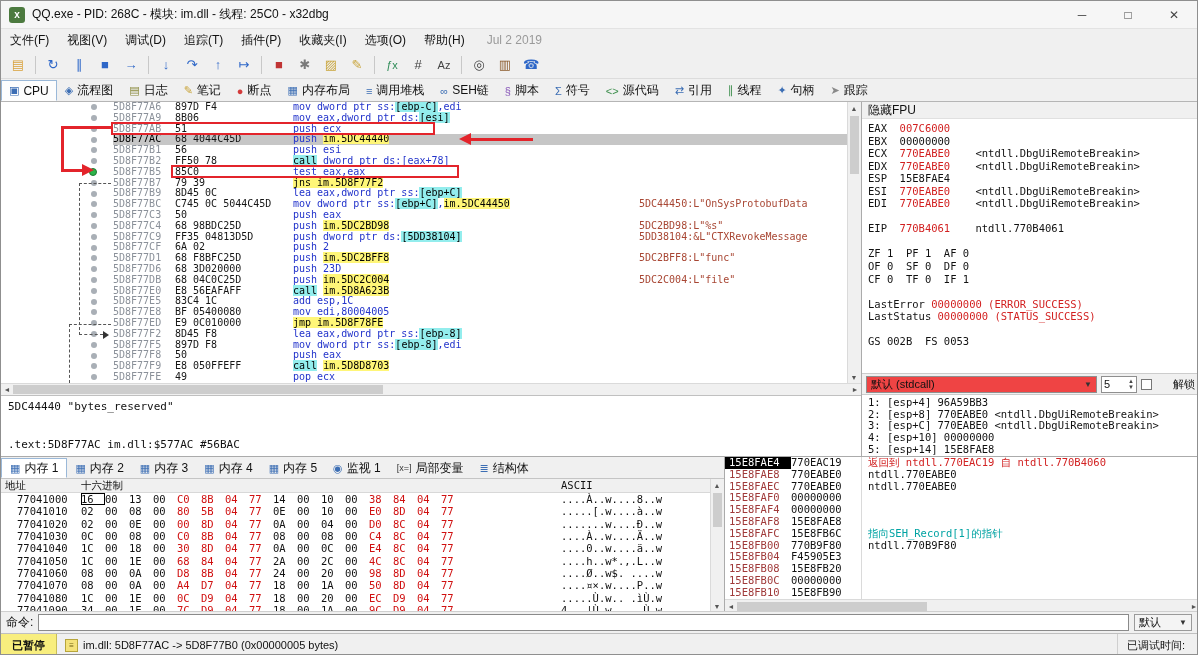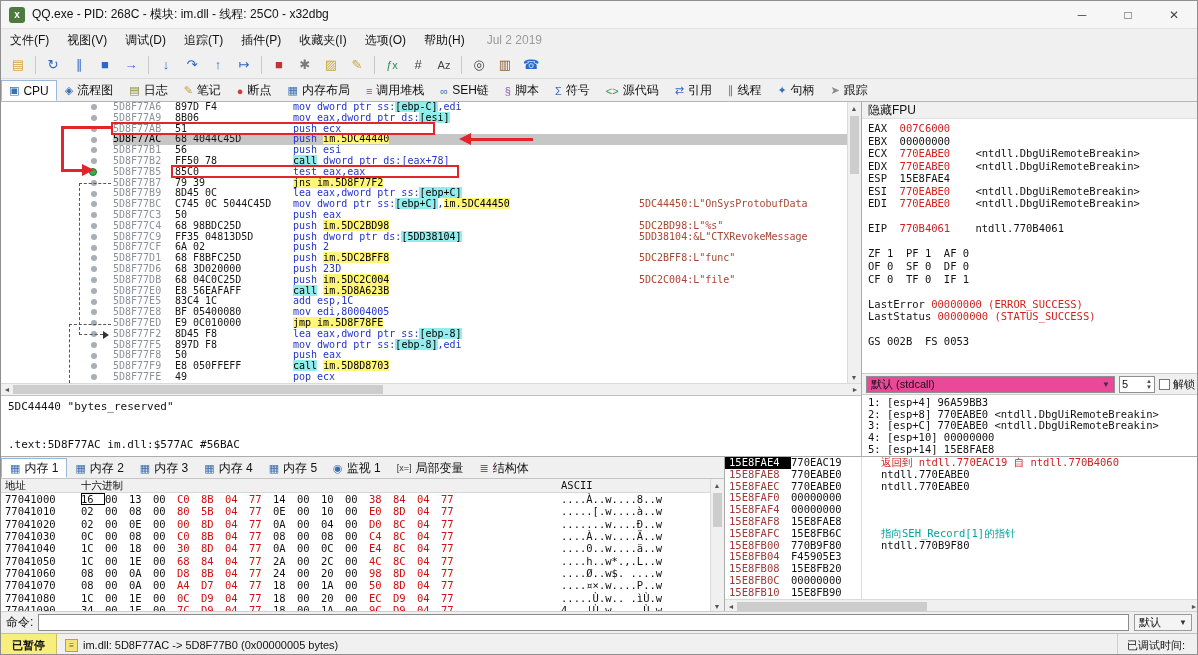--- a/index.html
+++ b/index.html
@@ -91,53 +91,53 @@
 
   
   .regs{position:absolute;left:860px;top:0;width:338px;height:354px;background:#FFF;border-left:1px solid #ABABAB}
   .fpu-bar{height:17px;background:#F0F0F0;border-bottom:1px solid #E0E0E0;font-size:12px;display:flex;
            align-items:center;padding-left:6px}
   .reg-rows{padding:3px 0 0 6px;font-size:10.5px}
   .rrow{height:12.55px;line-height:12.5px;white-space:pre}
   .rk{color:#111}.rr{color:#D21F1F}
   .conv-bar{position:absolute;left:0;top:271px;width:100%;height:22px;background:#F0F0F0;border-top:1px solid #CCC;
             border-bottom:1px solid #CCC;display:flex;align-items:center;padding:0 4px;gap:4px;font-size:11px}
-  .conv-select{flex:1;height:17px;background:#ec4899;border:1px solid #8F8F8F;display:flex;align-items:center;
+  .conv-select{flex:1;height:17px;background:#ef4444;border:1px solid #8F8F8F;display:flex;align-items:center;
                justify-content:space-between;padding:0 4px}
   .conv-select .dd{font-size:8px;color:#333}
   .conv-spin{width:36px;height:17px;background:#FFF;border:1px solid #8F8F8F;display:flex;align-items:center;
              justify-content:space-between;padding:0 2px}
   .spin-col{display:flex;flex-direction:column;font-size:6px;line-height:6px;color:#444}
-  .conv-check{display:flex;align-items:center;gap:3px}
+  .conv-check{display:flex;align-items:center;gap:21px}
   .cbox{width:11px;height:11px;background:#FFF;border:1px solid #777;display:inline-block}
   .args{position:absolute;left:0;top:293px;width:100%;height:61px;padding:2px 0 0 6px;font-size:10.5px}
   .arow{height:11.7px;line-height:11.7px;white-space:pre;color:#111}
 
   
   .bottom{position:absolute;top:455px;left:0;width:1198px;height:155px;border-top:1px solid #ABABAB}
   .bl{position:absolute;left:0;top:0;width:723px;height:155px;background:#FFF}
   .btabs{height:22px;background:#F0F0F0;border-bottom:1px solid #C5C5C5;display:flex;align-items:flex-end;font-size:12px}
   .btab{display:flex;align-items:center;padding:2px 8px;height:20px;white-space:nowrap}
   .btab.active{background:#FFF;border:1px solid #9AB8D8;border-bottom-color:#FFF}
   .dump-head{height:14px;background:#F0F0F0;border-bottom:1px solid #D8D8D8;font-size:10.5px;display:flex}
   .dh-addr{width:80px;padding-left:4px;flex:none}
   .dh-hex{width:480px;flex:none}
   .mrow{display:flex;height:12.35px;line-height:12.3px;font-size:10.5px;white-space:pre}
-  .m-addr{width:80px;padding-left:4px;flex:none;color:#111}
+  .m-addr{width:80px;padding-left:16px;flex:none;color:#111}
   .m-hex{width:480px;flex:none;display:flex}
   .m-byte{width:24px;flex:none;color:#111}
   .m-byte.red{color:#D01010}
   .m-byte.boxed{outline:1px solid #000;outline-offset:-1px}
   .m-ascii{color:#111}
   .br{position:absolute;left:723px;top:0;width:475px;height:155px;background:#FFF;border-left:1px solid #ABABAB}
   .srow{display:flex;height:11.8px;line-height:11.8px;font-size:10.5px;white-space:pre}
   .s-addr{width:66px;flex:none;color:#A03A3A;padding-left:4px}
   .s-addr.sp{background:#000;color:#FFF}
   .s-val{width:70px;flex:none;color:#111}
-  .s-com{flex:1;padding-left:19px;border-left:1px solid #DADADA;overflow:hidden}
+  .s-com{flex:1;padding-left:6px;border-left:1px solid #DADADA;overflow:hidden}
   .sc-red{color:#D22222}.sc-teal{color:#00A3A3}.sc-k{color:#111}
 
   
   .cmdbar{position:absolute;top:610px;left:0;width:100%;height:22px;background:#F0F0F0;display:flex;
           align-items:center;padding:0 5px;gap:5px;font-size:12px;border-top:1px solid #CFCFCF}
   .cmd-input{flex:1;height:17px;background:#FFF;border:1px solid #8A8A8A;font-size:11px;padding:0 4px;
              font-family:"DejaVu Sans Mono",monospace}
   .cmd-mode{width:58px;height:17px;background:#F4F4F4;border:1px solid #9A9A9A;display:flex;align-items:center;
             justify-content:space-between;padding:0 4px;font-size:11px}
   .statusbar{position:absolute;top:632px;left:0;width:100%;height:23px;background:#F0F0F0;

